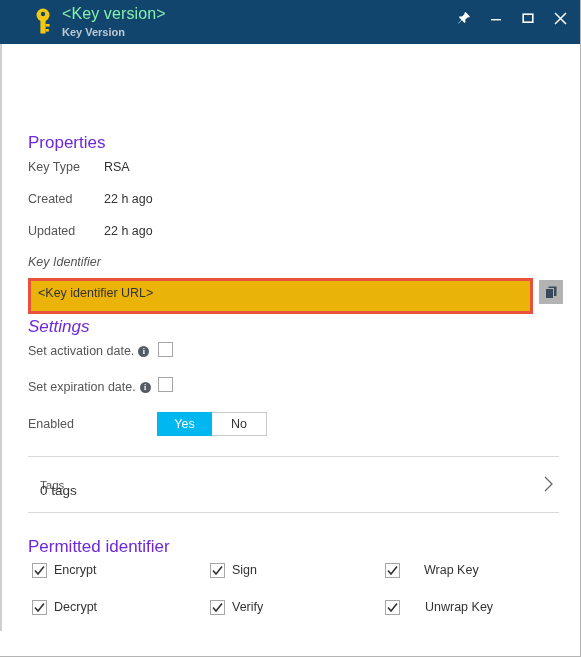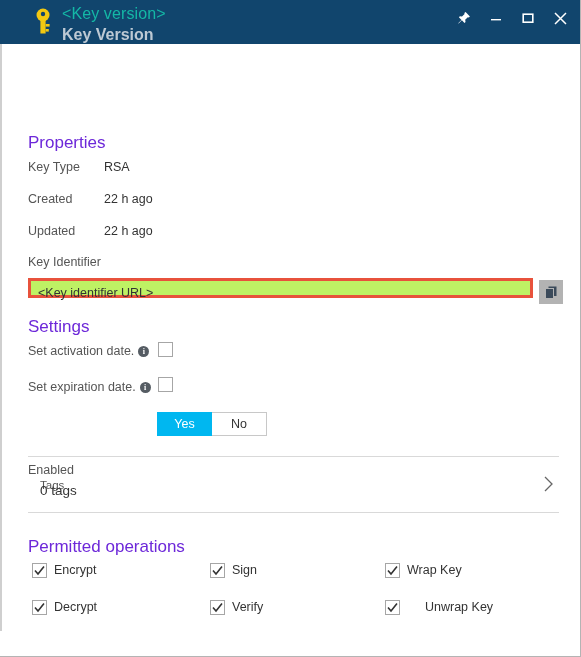--- a/index.html
+++ b/index.html
@@ -35,31 +35,31 @@
     position: absolute;
     left: 28px;
     top: 7px;
     width: 30px;
     height: 30px;
   }
   .title-text {
     position: absolute;
     left: 62px;
     top: 5px;
-    color: #14b8a6;
+    color: #86efac;
     font-size: 16px;
     letter-spacing: .1px;
     white-space: nowrap;
   }
   .title-sub {
     position: absolute;
     left: 62px;
     top: 26px;
     color: #bdc9d4;
-    font-size: 16px;
+    font-size: 11px;
     font-weight: bold;
     white-space: nowrap;
   }
   .win-btns {
     position: absolute;
     right: 4px;
     top: 0px;
     height: 36px;
     display: flex;
     align-items: center;
@@ -147,24 +147,24 @@
     box-sizing: border-box;
   }
   .cb svg { display: block; }
 
   
   .url-wrap {
     position: absolute;
     left: 26px;
     top: 234px;
     width: 505px;
-    height: 20px;
+    height: 36px;
     border: 3px solid #e8523c;
     box-sizing: border-box;
-    background: #bef264;
+    background: #eab308;
   }
   .url-text {
     position: absolute;
     left: 7px;
     top: 5px;
     font-size: 12.5px;
     color: #333333;
     white-space: nowrap;
   }
   .copy-btn {
@@ -297,85 +297,85 @@
 
     <div class="lbl" style="left:26px; top:116px;">Key Type</div>
     <div class="val" style="left:102px; top:116px;">RSA</div>
 
     <div class="lbl" style="left:26px; top:148px;">Created</div>
     <div class="val" style="left:102px; top:148px;">22 h ago</div>
 
     <div class="lbl" style="left:26px; top:180px;">Updated</div>
     <div class="val" style="left:102px; top:180px;">22 h ago</div>
 
-    <div class="lbl" style="left:26px; top:211px;">Key Identifier</div>
+    <div class="lbl" style="left:26px; top:211px;font-style:italic;">Key Identifier</div>
 
     <div class="url-wrap">
       <div class="url-text">&lt;Key identifier URL&gt;</div>
     </div>
 
     <div class="copy-btn">
       <svg width="15" height="15" viewBox="0 0 15 15">
         <rect x="4.5" y="1.5" width="8" height="9.5" fill="#3b4a5a"></rect>
         <rect x="1.5" y="3.5" width="8" height="10" fill="#3b4a5a" stroke="#b3b3b3" stroke-width="1"></rect>
       </svg>
     </div>
 
-    <div class="sec-title" style="left:26px; top:273px;">Settings</div>
+    <div class="sec-title" style="left:26px; top:273px;font-style:italic;">Settings</div>
 
     <div class="lbl" style="left:26px; top:300px;">
       <span>Set activation date.</span><span class="info-icon">i</span>
     </div>
     <div class="cb" style="left:156px; top:298px;"></div>
 
     <div class="lbl" style="left:26px; top:336px;">
       <span>Set expiration date.</span><span class="info-icon">i</span>
     </div>
     <div class="cb" style="left:156px; top:333px;"></div>
 
-    <div class="lbl" style="left:26px; top:373px;margin-top:46px;">Enabled</div>
+    <div class="lbl" style="left:26px; top:373px;">Enabled</div>
     <div class="toggle">
       <div class="tg tg-on">Yes</div>
       <div class="tg tg-off">No</div>
     </div>
 
     <div class="hr" style="top:412px;"></div>
     <div class="tags-row">
       <div class="tags-lbl">Tags</div>
       <div class="tags-val">0 tags</div>
       <span class="chev">
         <svg width="13" height="18" viewBox="0 0 13 18">
           <path d="M3 2 L10 9 L3 16" fill="none" stroke="#666666" stroke-width="1.3"></path>
         </svg>
       </span>
     </div>
     <div class="hr" style="top:468px;"></div>
 
-    <div class="sec-title" style="left:26px; top:493px;">Permitted operations</div>
+    <div class="sec-title" style="left:26px; top:493px;">Permitted identifier</div>
 
     <div class="cb" style="left:30px; top:519px;">
       <svg width="13" height="13" viewBox="0 0 13 13">
           <path d="M2 6.5 L5 10 L11 2.6" fill="none" stroke="#333333" stroke-width="1.6"></path>
         </svg>
     </div>
     <div class="val" style="left:52px; top:519px;">Encrypt</div>
 
     <div class="cb" style="left:208px; top:519px;">
       <svg width="13" height="13" viewBox="0 0 13 13">
           <path d="M2 6.5 L5 10 L11 2.6" fill="none" stroke="#333333" stroke-width="1.6"></path>
         </svg>
     </div>
     <div class="val" style="left:230px; top:519px;">Sign</div>
 
     <div class="cb" style="left:383px; top:519px;">
       <svg width="13" height="13" viewBox="0 0 13 13">
           <path d="M2 6.5 L5 10 L11 2.6" fill="none" stroke="#333333" stroke-width="1.6"></path>
         </svg>
     </div>
-    <div class="val" style="left:405px; top:519px;">Wrap Key</div>
+    <div class="val" style="left:422px; top:519px;">Wrap Key</div>
 
     <div class="cb" style="left:30px; top:556px;">
       <svg width="13" height="13" viewBox="0 0 13 13">
           <path d="M2 6.5 L5 10 L11 2.6" fill="none" stroke="#333333" stroke-width="1.6"></path>
         </svg>
     </div>
     <div class="val" style="left:52px; top:556px;">Decrypt</div>
 
     <div class="cb" style="left:208px; top:556px;">
       <svg width="13" height="13" viewBox="0 0 13 13">

